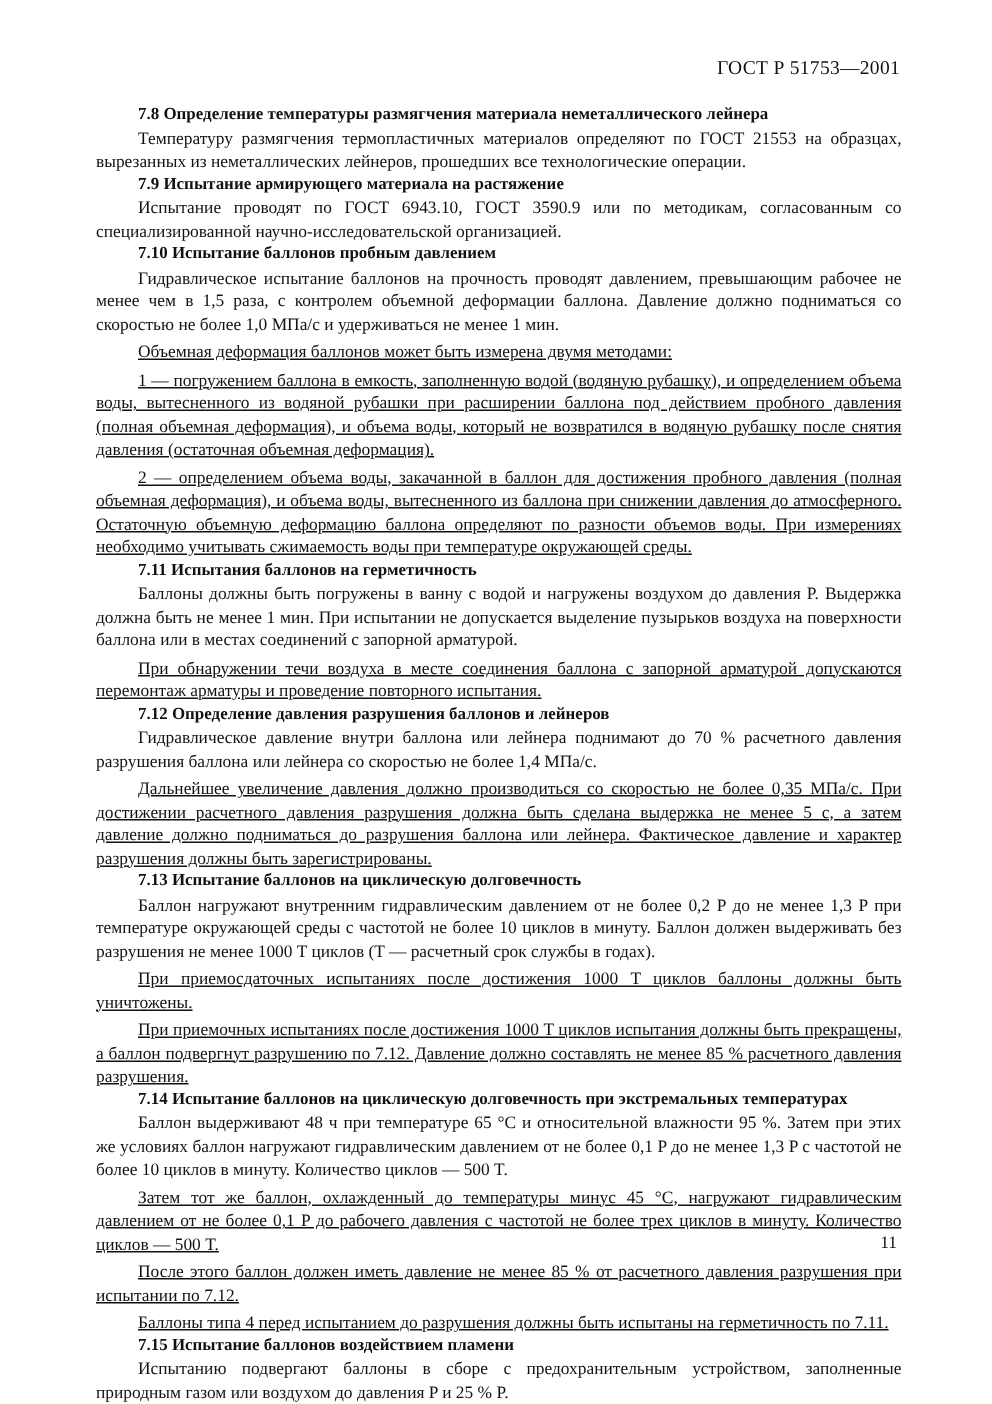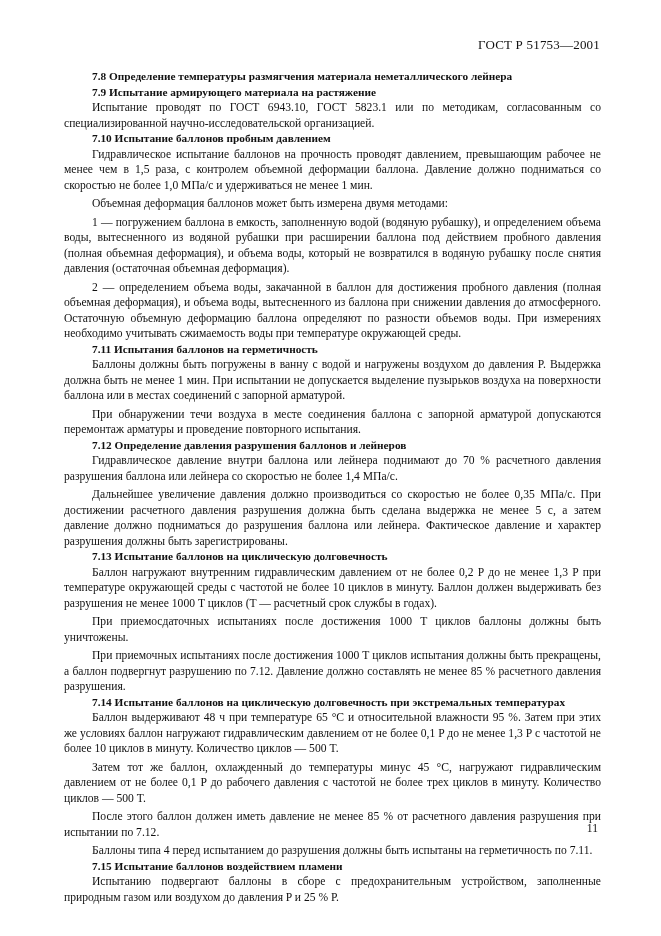--- a/index.html
+++ b/index.html
@@ -2,32 +2,33 @@
 <html><head>
 <meta charset="utf-8">
 <style>
   html, body { margin:0; padding:0; background:#ffffff; }
   body { width:661px; height:936px; position:relative; overflow:hidden;
          font-family:"Liberation Serif","DejaVu Serif",serif; color:#111; }
   .hdr { position:absolute; top:37px; right:61px; font-weight:normal; font-size:13px; letter-spacing:0.2px; }
   .content { position:absolute; left:64px; top:69px; width:537px; font-size:11.6px; line-height:15.5px; }
   .h { font-weight:bold; text-indent:28px; font-size:11.3px; }
   .p { text-indent:28px; text-align:justify; }
-  .p.gap { margin-top:3px; }
+  .p.gap { margin-top:3px;text-decoration:underline; }
   .pg { position:absolute; top:822px; right:63px; font-size:11.6px; }
 </style>
 </head>
 <body>
 
 <div class="hdr">ГОСТ Р 51753—2001</div>
 
 <div class="content">
   <div class="h">7.8  Определение температуры размягчения материала неметаллического лейнера</div>
+  <div class="p">Температуру размягчения термопластичных материалов определяют по ГОСТ  21553 на образцах, вырезанных из неметаллических лейнеров, прошедших все технологические операции.</div>
   <div class="h">7.9  Испытание армирующего материала на растяжение</div>
-  <div class="p">Испытание проводят по ГОСТ 6943.10, ГОСТ 5823.1 или по методикам, согласованным со специализированной научно-исследовательской организацией.</div>
+  <div class="p">Испытание проводят по ГОСТ 6943.10, ГОСТ 3590.9 или по методикам, согласованным со специализированной научно-исследовательской организацией.</div>
   <div class="h">7.10  Испытание баллонов пробным давлением</div>
   <div class="p">Гидравлическое испытание баллонов на прочность проводят давлением, превышающим рабочее не менее чем в 1,5 раза, с контролем объемной деформации баллона. Давление должно подниматься со скоростью не более 1,0  МПа/с и удерживаться не менее 1  мин.</div>
   <div class="p gap">Объемная деформация баллонов может быть измерена двумя методами:</div>
   <div class="p gap">1 — погружением баллона в емкость, заполненную водой (водяную рубашку), и определением объема воды, вытесненного из водяной рубашки при расширении баллона под действием пробного давления (полная объемная деформация), и объема воды, который не возвратился в водяную рубашку после снятия давления (остаточная объемная деформация).</div>
   <div class="p gap">2 — определением объема воды, закачанной в баллон для достижения пробного давления (полная объемная деформация), и объема воды, вытесненного из баллона при снижении давления до атмосферного. Остаточную объемную деформацию баллона определяют по разности объемов воды. При измерениях необходимо учитывать сжимаемость воды при температуре окружающей среды.</div>
   <div class="h">7.11  Испытания баллонов на герметичность</div>
   <div class="p">Баллоны должны быть погружены в ванну с водой и нагружены воздухом до давления P. Выдержка должна быть не менее 1 мин. При испытании не допускается выделение пузырьков воздуха на поверхности баллона или в местах соединений с запорной арматурой.</div>
   <div class="p gap">При обнаружении течи воздуха в месте соединения баллона с запорной арматурой допускаются перемонтаж арматуры и проведение повторного испытания.</div>
   <div class="h">7.12  Определение давления разрушения баллонов и лейнеров</div>
   <div class="p">Гидравлическое давление внутри баллона или лейнера поднимают до 70  % расчетного давления разрушения баллона или лейнера со скоростью не более 1,4  МПа/с.</div>

